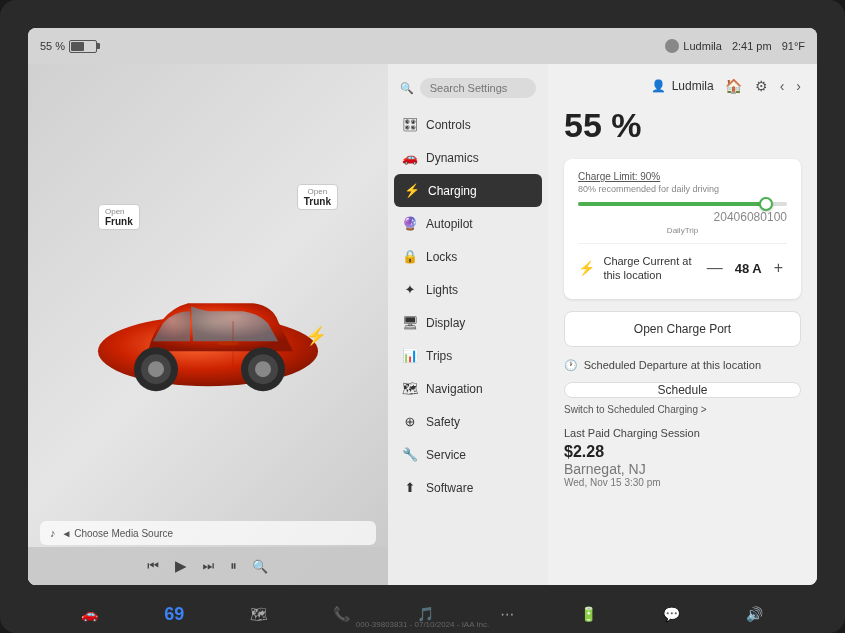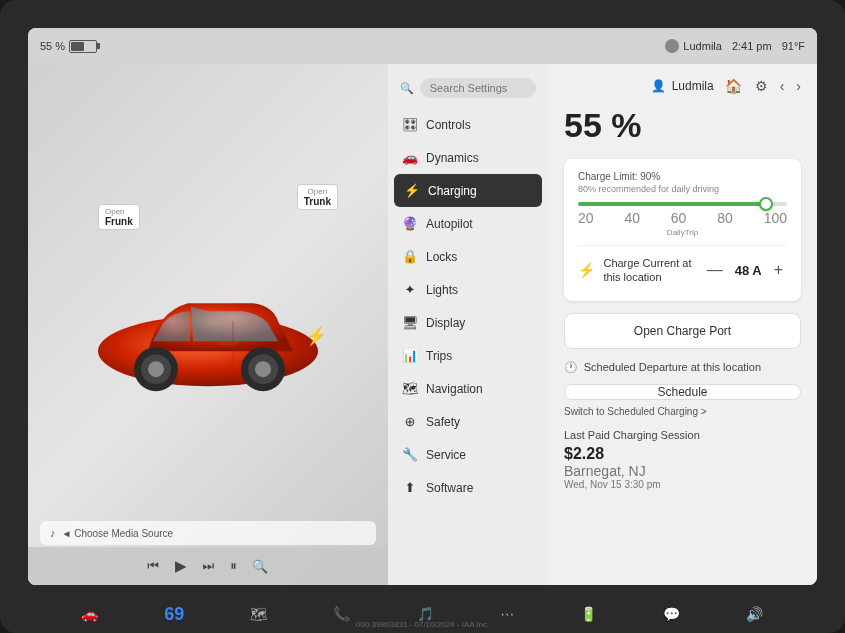--- a/index.html
+++ b/index.html
@@ -297,20 +297,21 @@
       background: white;
       border-radius: 8px;
       padding: 12px 14px;
       margin-bottom: 12px;
       box-shadow: 0 1px 3px rgba(0,0,0,0.1);
     }
     .charge-limit-label {
       font-size: 10px;
       color: #555;
       margin-bottom: 2px;
+      text-decoration: underline;
     }
     .charge-limit-sublabel {
       font-size: 9px;
       color: #888;
       margin-bottom: 8px;
     }
 
     
     .slider-container {
       position: relative;
@@ -335,22 +336,22 @@
       transform: translate(50%, -50%);
       width: 14px;
       height: 14px;
       background: white;
       border: 2px solid #4CAF50;
       border-radius: 50%;
       box-shadow: 0 1px 3px rgba(0,0,0,0.2);
     }
     .slider-labels {
       display: flex;
-      justify-content: space-between;
-      font-size: 14px;
+      justify-content: flex-end;
+      font-size: 12px;
       color: #888;
       margin-top: 4px;
     }
     .slider-endpoints {
       display: flex;
       justify-content: center;
       font-size: 8px;
       color: #888;
       margin-top: 2px;
     }

